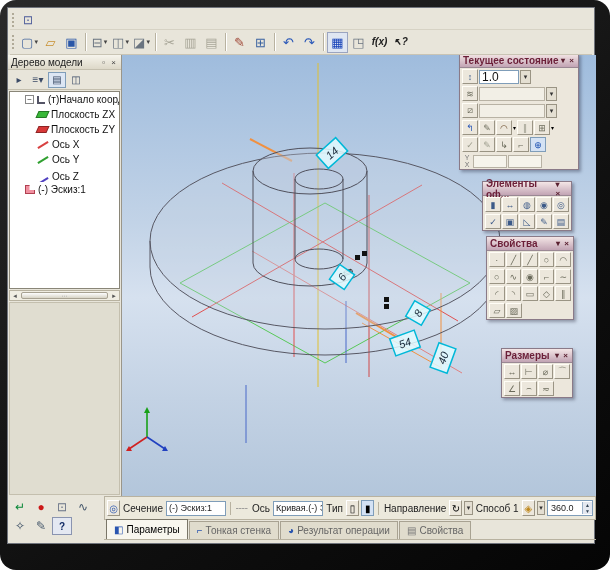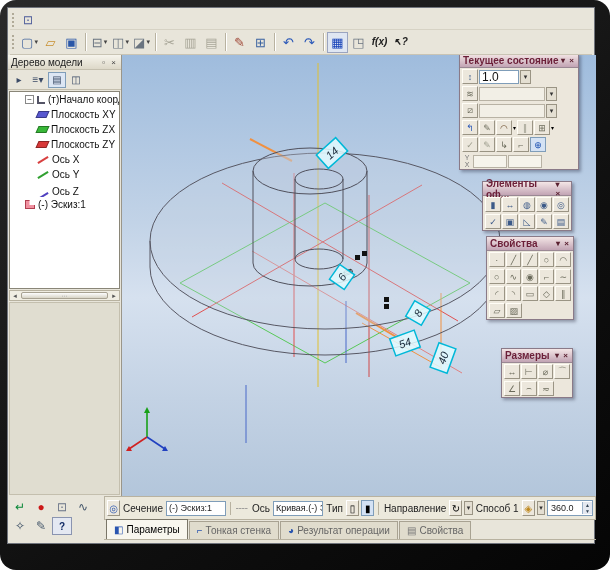--- a/index.html
+++ b/index.html
@@ -188,24 +188,20 @@
               <button class="ttb active">▤</button>
               <button class="ttb">◫</button>
             </div>
       <div class="treebox" id="tree-items">
               <div class="titem" style="padding-left: 15px;">
                 <span class="texp">−</span>
                 <span class="ticon origin-icon"></span>
                 <span>(т)Начало координат</span>
               </div>
               <div class="titem" style="padding-left: 27px;">
-                <span class="ticon plane" style="background: rgb(88, 88, 208);"></span>
-                <span>Плоскость XY</span>
-              </div>
-              <div class="titem" style="padding-left: 27px;">
                 <span class="ticon plane" style="background: rgb(56, 184, 56);"></span>
                 <span>Плоскость ZX</span>
               </div>
               <div class="titem" style="padding-left: 27px;">
                 <span class="ticon plane" style="background: rgb(216, 56, 56);"></span>
                 <span>Плоскость ZY</span>
               </div>
               <div class="titem" style="padding-left: 27px;">
                 <span class="ticon axis" style="border-top-color: rgb(216, 64, 64);"></span>
                 <span>Ось X</span>

